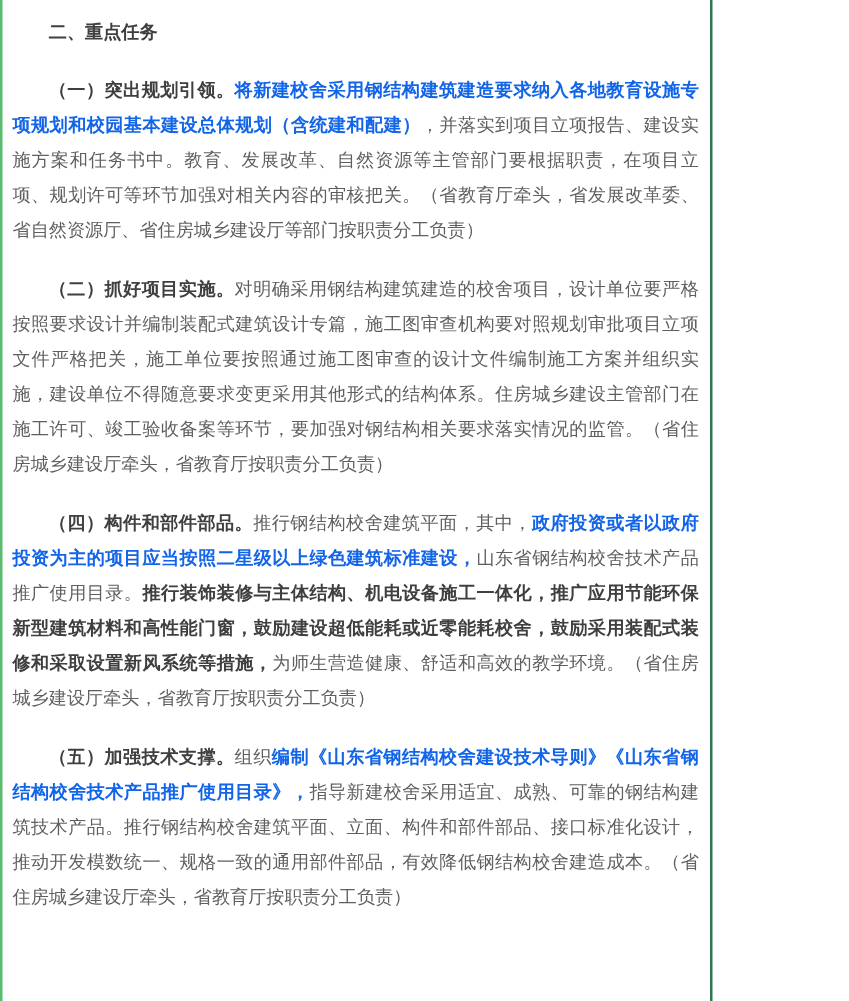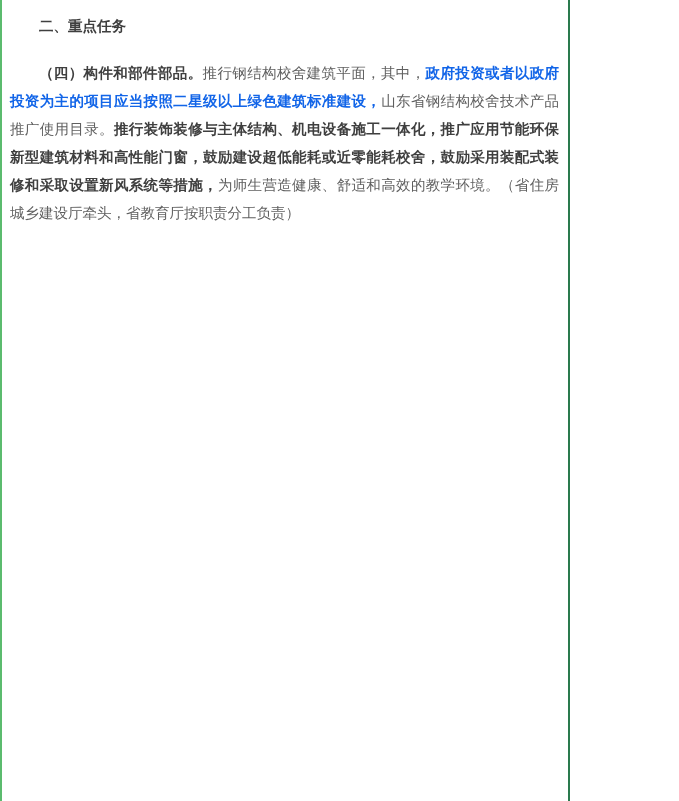--- a/index.html
+++ b/index.html
@@ -50,16 +50,19 @@
     color: var(--body-text, #5f5f5f);
   }
 </style>
 </head>
 <body>
 
 <div class="page">
   <div class="doc">
     <p class="doc-title">二、重点任务</p>
     <div>
+        <p class="para"><span class="bold">（一）突出规划引领。</span><span class="blue">将新建校舍采用钢结构建筑建造要求纳入各地教育设施专项规划和校园基本建设总体规划（含统建和配建）</span><span class="regular">，并落实到项目立项报告、建设实施方案和任务书中。教育、发展改革、自然资源等主管部门要根据职责，在项目立项、规划许可等环节加强对相关内容的审核把关。（省教育厅牵头，省发展改革委、省自然资源厅、省住房城乡建设厅等部门按职责分工负责）</span></p>
+        <p class="para"><span class="bold">（二）抓好项目实施。</span><span class="regular">对明确采用钢结构建筑建造的校舍项目，设计单位要严格按照要求设计并编制装配式建筑设计专篇，施工图审查机构要对照规划审批项目立项文件严格把关，施工单位要按照通过施工图审查的设计文件编制施工方案并组织实施，建设单位不得随意要求变更采用其他形式的结构体系。住房城乡建设主管部门在施工许可、竣工验收备案等环节，要加强对钢结构相关要求落实情况的监管。（省住房城乡建设厅牵头，省教育厅按职责分工负责）</span></p>
         <p class="para"><span class="bold">（四）构件和部件部品。</span><span class="regular">推行钢结构校舍建筑平面，其中，</span><span class="blue">政府投资或者以政府投资为主的项目应当按照二星级以上绿色建筑标准建设，</span><span class="regular">山东省钢结构校舍技术产品推广使用目录。</span><span class="bold">推行装饰装修与主体结构、机电设备施工一体化，推广应用节能环保新型建筑材料和高性能门窗，鼓励建设超低能耗或近零能耗校舍，鼓励采用装配式装修和采取设置新风系统等措施，</span><span class="regular">为师生营造健康、舒适和高效的教学环境。（省住房城乡建设厅牵头，省教育厅按职责分工负责）</span></p>
+        <p class="para"><span class="bold">（五）加强技术支撑。</span><span class="regular">组织</span><span class="blue">编制《山东省钢结构校舍建设技术导则》《山东省钢结构校舍技术产品推广使用目录》，</span><span class="regular">指导新建校舍采用适宜、成熟、可靠的钢结构建筑技术产品。推行钢结构校舍建筑平面、立面、构件和部件部品、接口标准化设计，推动开发模数统一、规格一致的通用部件部品，有效降低钢结构校舍建造成本。（省住房城乡建设厅牵头，省教育厅按职责分工负责）</span></p>
       </div>
   </div>
 </div>
 
 </body></html>

